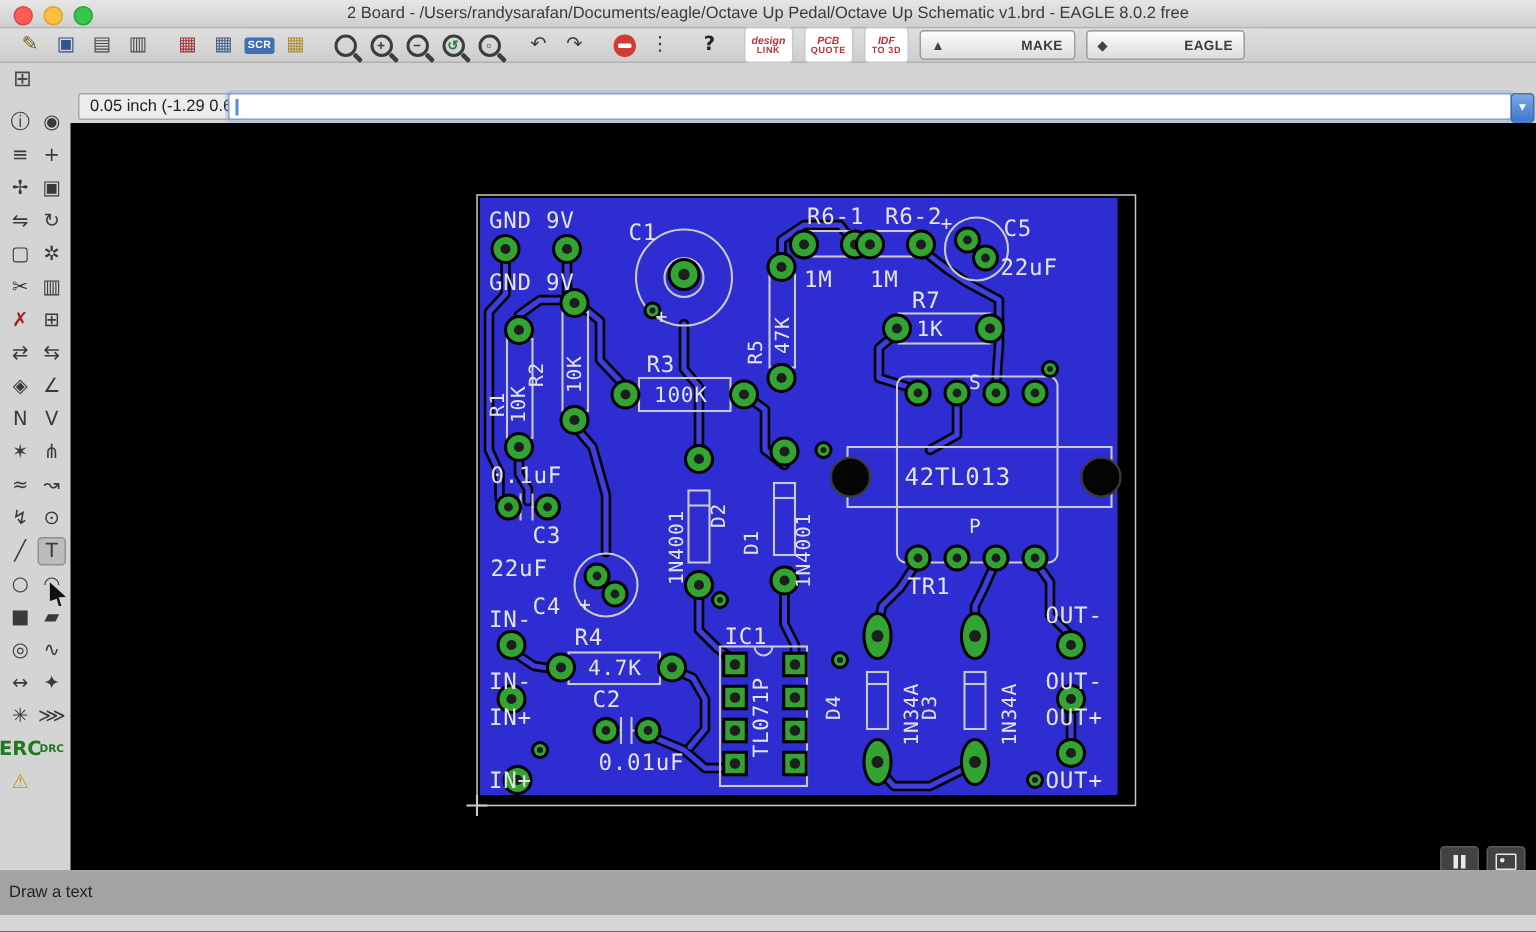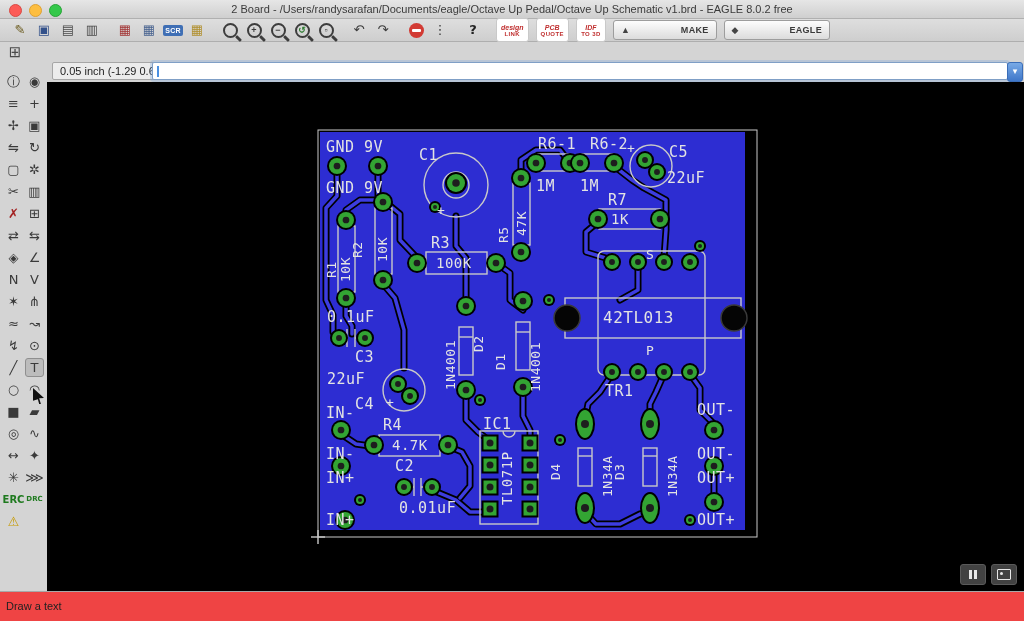--- a/index.html
+++ b/index.html
@@ -75,21 +75,21 @@
   .canvas text{font-family:"DejaVu Sans Mono",monospace;letter-spacing:.5px;}
   .canvas-controls{position:absolute;right:7px;bottom:7px;display:flex;gap:5px;}
   .cv-btn{width:24px;height:19px;background:#424242;border:1px solid #5a5a5a;border-radius:3px;
      display:flex;align-items:center;justify-content:center;gap:2px;}
   .pause-bar{width:3px;height:9px;background:#e8e8e8;}
   .ph-frame{width:12px;height:9px;border:1.5px solid #e8e8e8;border-radius:1px;position:relative;}
   .ph-frame::after{content:"";position:absolute;left:2px;top:2px;width:3px;height:3px;
      background:#e8e8e8;border-radius:50%;}
 
   
-  .statusbar{position:absolute;left:0;right:0;bottom:0;height:29px;background:#ef4444;
+  .statusbar{position:absolute;left:0;right:0;bottom:11px;height:29px;background:#a3a3a3;
      border-top:1px solid #a8a8a8;padding-left:16px;}
   .status-text{position:absolute;left:6px;top:8px;font-size:11px;color:#222;}
 
   
   .cursor{position:absolute;left:33px;top:388px;width:11px;height:16px;background:#101010;
      clip-path:polygon(0 0,100% 62%,56% 64%,72% 100%,56% 100%,44% 70%,0 80%);z-index:50;}
 </style>
 </head>
 <body>
 
@@ -356,21 +356,21 @@
     <div class="pal-row">
       <div class="pal-btn">
         <span>✳</span>
       </div>
       <div class="pal-btn">
         <span>⋙</span>
       </div>
     </div>
     <div class="pal-row">
       <div class="pal-btn">
-        <span style="color: rgb(31, 122, 31); font-size: 10px; font-weight: bold;">ERC</span>
+        <span style="color: rgb(31, 122, 31); font-size: 13px; font-weight: bold;">ERC</span>
       </div>
       <div class="pal-btn">
         <span style="color: rgb(31, 122, 31); font-size: 7px; font-weight: bold;">DRC</span>
       </div>
     </div>
     <div class="pal-row">
       <div class="pal-btn">
         <span style="color: rgb(199, 154, 0);">⚠</span>
       </div>
     </div>

